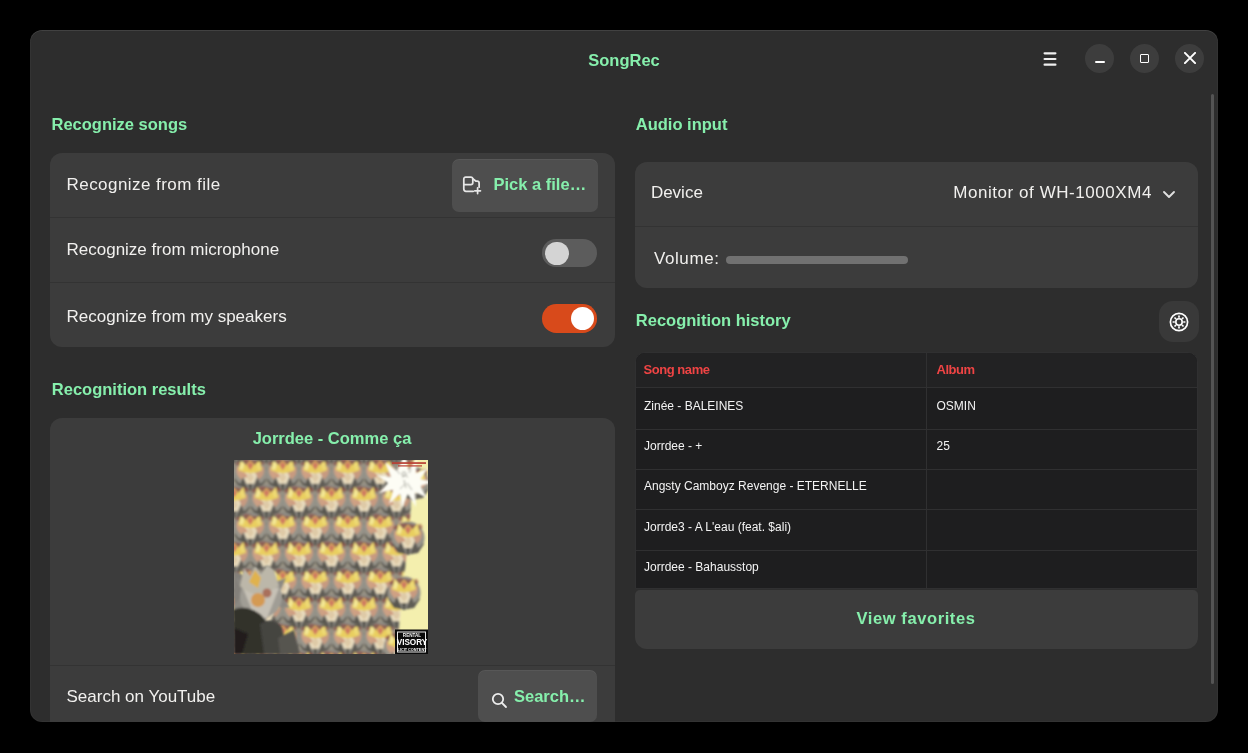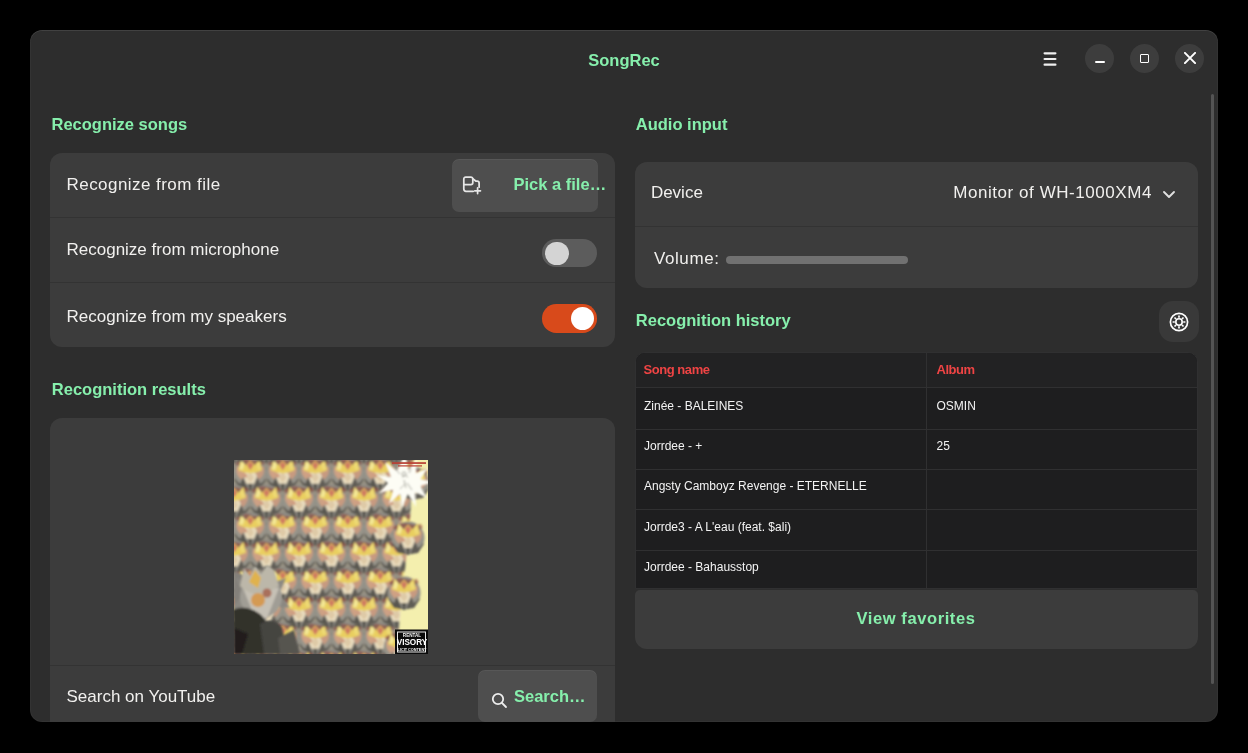--- a/index.html
+++ b/index.html
@@ -50,28 +50,29 @@
     <div class="abs lbl" style="left:17px;top:155.4px;">Recognize from my speakers</div>
     <div class="btn" style="left:402.5px;top:5.5px;width:145.5px;height:53px;"></div>
     <svg class="abs" style="left:412.6px;top:22.3px;" width="21" height="21" viewBox="0 0 21 21">
       <g fill="none" stroke="#e6e6e6" stroke-width="1.75" stroke-linejoin="round" stroke-linecap="round">
         <path d="M1.8,9.7 V3.9 a1.9,1.9 0 0 1 1.9,-1.9 h5.2 a1.9,1.9 0 0 1 1.9,1.9 v3.9 a1.9,1.9 0 0 1 -1.9,1.9 z"></path>
         <path d="M10.8,3.7 L13.7,6 h1.5 a1.9,1.9 0 0 1 1.9,1.9 v4.3"></path>
         <path d="M1.8,9.7 v4.4 a2.2,2.2 0 0 0 2.2,2.2 h7.2"></path>
         <path d="M15.6,12.9 v5.7 M12.75,15.75 h5.7"></path>
       </g>
     </svg>
-    <div class="abs h" style="left:464px;top:23.3px;width:110px;">Pick a file…</div>
+    <div class="abs h" style="left:444px;top:23.3px;width:110px;">Pick a file…</div>
     <div class="abs" style="left:492.9px;top:86px;width:55px;height:28.4px;border-radius:14.2px;background:#5c5c5c;"></div>
     <div class="abs" style="left:495.9px;top:88.6px;width:23.2px;height:23.2px;border-radius:50%;background:#d4d4d4;"></div>
     <div class="abs" style="left:492.9px;top:151.4px;width:55px;height:28.4px;border-radius:14.2px;background:#d84a1b;"></div>
     <div class="abs" style="left:521.2px;top:154px;width:23.2px;height:23.2px;border-radius:50%;background:#ffffff;"></div>
   </div>
 
   <div class="card" style="left:19.5px;top:387.5px;width:565px;height:312px;border-bottom-left-radius:0;border-bottom-right-radius:0;">
+    <div class="abs h" style="left:0;top:12px;width:565px;text-align:center;">Jorrdee - Comme ça</div>
     <div class="abs" id="artslot" style="left:184.5px;top:42.5px;width:194px;height:154px;">
       <svg width="194" height="194" viewBox="0 0 194 194">
         <defs>
           <filter id="bl1" x="-5%" y="-5%" width="110%" height="110%">
               <feGaussianBlur stdDeviation="1.2"></feGaussianBlur>
             </filter>
           <filter id="bl2" x="-10%" y="-10%" width="120%" height="120%">
               <feGaussianBlur stdDeviation="0.8"></feGaussianBlur>
             </filter>
           <g id="fl">

